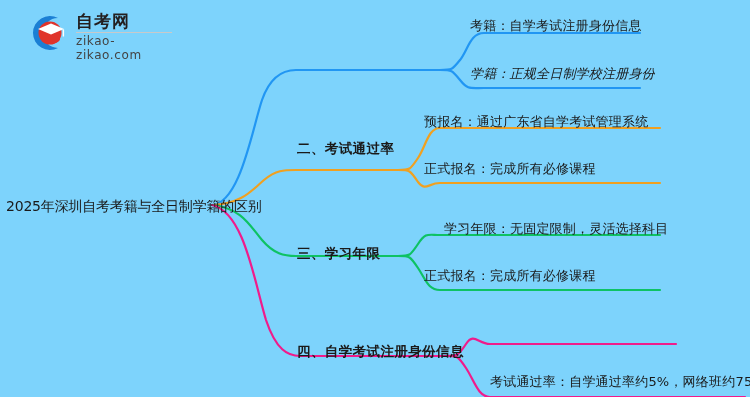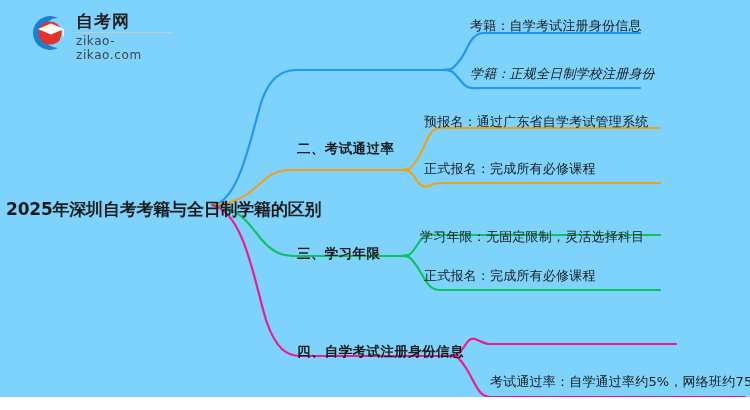--- a/index.html
+++ b/index.html
@@ -68,22 +68,22 @@
   }
 
   
   .node {
     position: absolute;
     white-space: nowrap;
     color: #1a1a1a;
     font-family: "DejaVu Sans", sans-serif;
   }
   .root-node {
-    font-size: 17px;
-    font-weight: bold;
+    font-size: 14px;
+    font-weight: normal;
     letter-spacing: -0.2px;
   }
   .branch-node {
     font-size: 13.5px;
     font-weight: bold;
     letter-spacing: 0.4px;
   }
   .leaf-node {
     font-size: 13px;
     letter-spacing: 0.2px;
@@ -133,19 +133,19 @@
   <div class="node root-node" style="left:6px; top:198px;">2025年深圳自考考籍与全日制学籍的区别</div>
 
   <div class="node leaf-node" style="left:470px; top:17px;">考籍：自学考试注册身份信息</div>
   <div class="node leaf-node" style="left:470px; top:65px;font-style:italic;">学籍：正规全日制学校注册身份</div>
 
   <div class="node branch-node" style="left:297px; top:140px;">二、考试通过率</div>
   <div class="node leaf-node" style="left:424px; top:113px;">预报名：通过广东省自学考试管理系统</div>
   <div class="node leaf-node" style="left:424px; top:160px;">正式报名：完成所有必修课程</div>
 
   <div class="node branch-node" style="left:297px; top:245px;">三、学习年限</div>
-  <div class="node leaf-node" style="left:420px; top:220px;margin-top:8px;">学习年限：无固定限制，灵活选择科目</div>
+  <div class="node leaf-node" style="left:444px; top:220px;">学习年限：无固定限制，灵活选择科目</div>
   <div class="node leaf-node" style="left:424px; top:267px;">正式报名：完成所有必修课程</div>
 
   <div class="node branch-node" style="left:297px; top:343px;">四、自学考试注册身份信息</div>
   <div class="node leaf-node" style="left:490px; top:373px;">考试通过率：自学通过率约5%，网络班约75%-85%</div>
 
 </div>
 
 </body></html>

